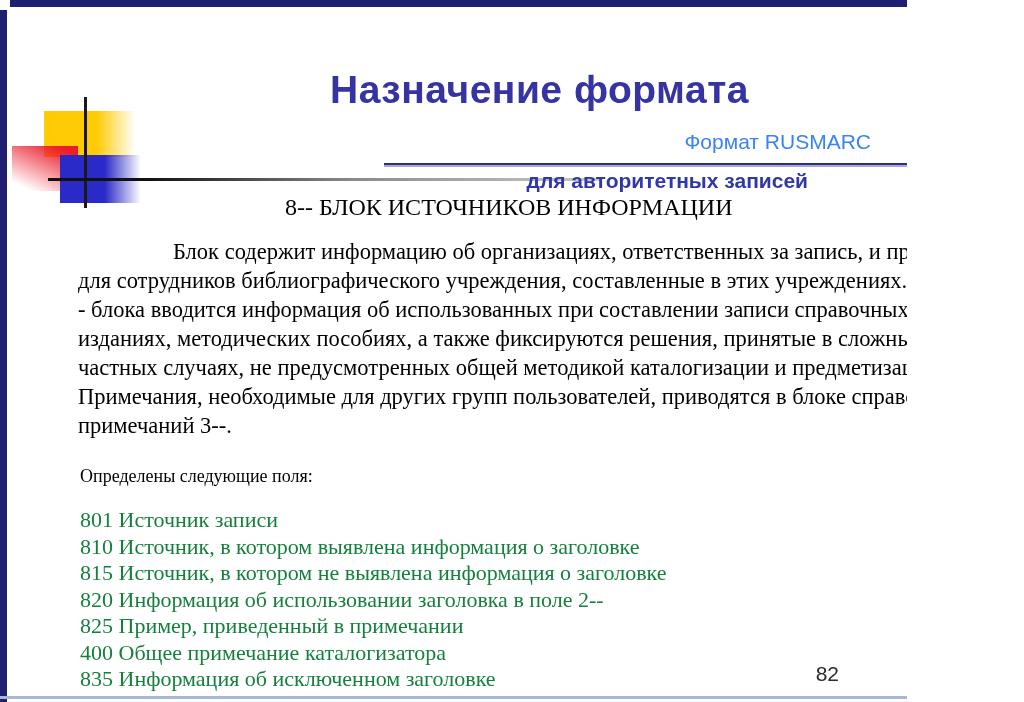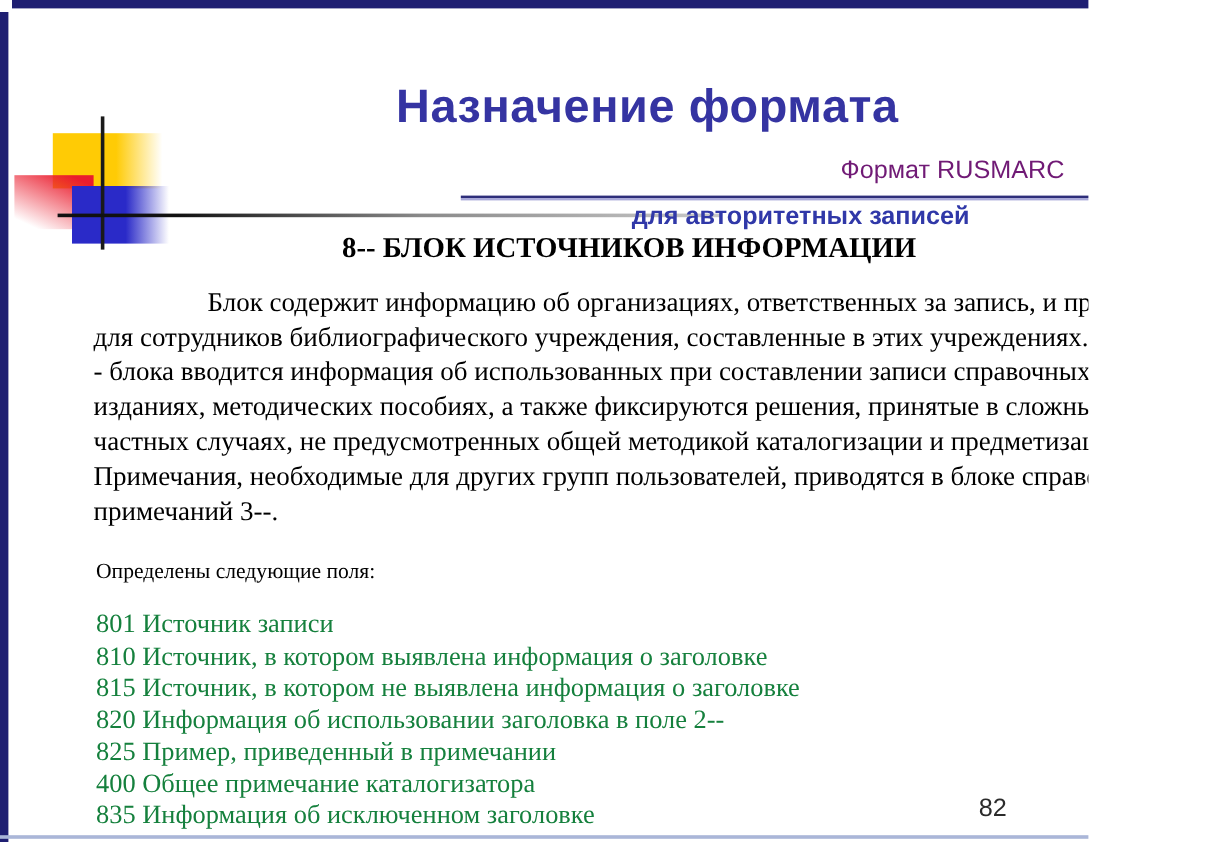--- a/index.html
+++ b/index.html
@@ -22,29 +22,29 @@
     background:linear-gradient(205deg,var(--logo-red,#ea1c2d) 12%,rgba(255,255,255,0) 88%);}
   .sq.blue{left:60px;top:155px;width:86px;height:48px;
     background:linear-gradient(to right,var(--logo-blue,#2a2ac8) 0 52%,rgba(255,255,255,0) 94%);}
   .vline{position:absolute;left:84px;top:97px;width:3px;height:111px;background:#1a1a1a;}
   .hline{position:absolute;left:48px;top:178px;width:552px;height:3px;
     background:linear-gradient(to right,#111 0 18%,#8a8a8a 55%,#c9c9c9 100%);}
   
   .title{position:absolute;left:330px;top:68px;margin:0;
     font-size:39px;font-weight:bold;color:var(--accent-blue,#3534a2);
     letter-spacing:0.5px;white-space:nowrap;}
-  .sub-top{position:absolute;right:20px;top:130px;
-    font-size:21px;color:#701a75;white-space:nowrap;}
+  .sub-top{position:absolute;right:36px;top:130px;
+    font-size:21px;color:#3b82f6;white-space:nowrap;}
   .purple-line{position:absolute;left:384px;top:163px;width:594px;height:4px;
     background:linear-gradient(to bottom,#2e2e7a 0 50%,#a8a8d8 50% 100%);}
   .sub-bottom{position:absolute;right:99px;top:169px;
     font-size:21px;font-weight:bold;color:#3038a8;white-space:nowrap;text-align:center;}
   
   .heading{position:absolute;left:285px;top:194px;margin:0;
-    font-family:"Liberation Serif",serif;font-size:24px;font-weight:bold;
+    font-family:"Liberation Serif",serif;font-size:24px;font-weight:normal;
     color:#000;white-space:nowrap;}
   .para{position:absolute;left:78px;top:237px;width:928px;margin:0;
     font-family:"Liberation Serif",serif;font-size:22.5px;line-height:29px;
     color:#000;text-indent:95px;text-align:left;}
   .intro{position:absolute;left:80px;top:466px;
     font-family:"Liberation Serif",serif;font-size:18px;color:#000;}
   .fields{position:absolute;left:80px;top:507px;
     font-family:"Liberation Serif",serif;font-size:22px;color:#15803d;}
   .field-line{line-height:26.5px;white-space:nowrap;}
   .page-num{position:absolute;right:68px;top:662px;

